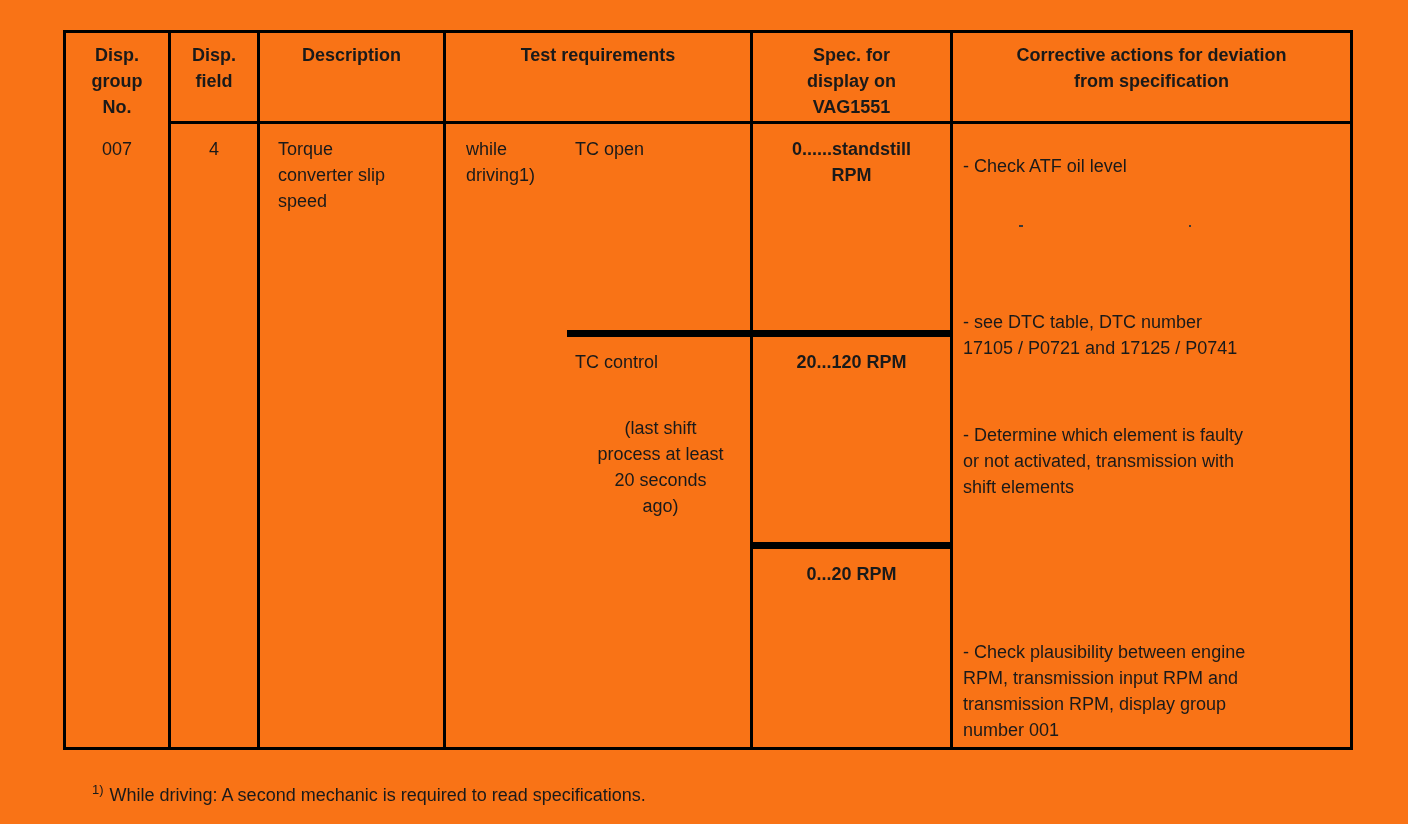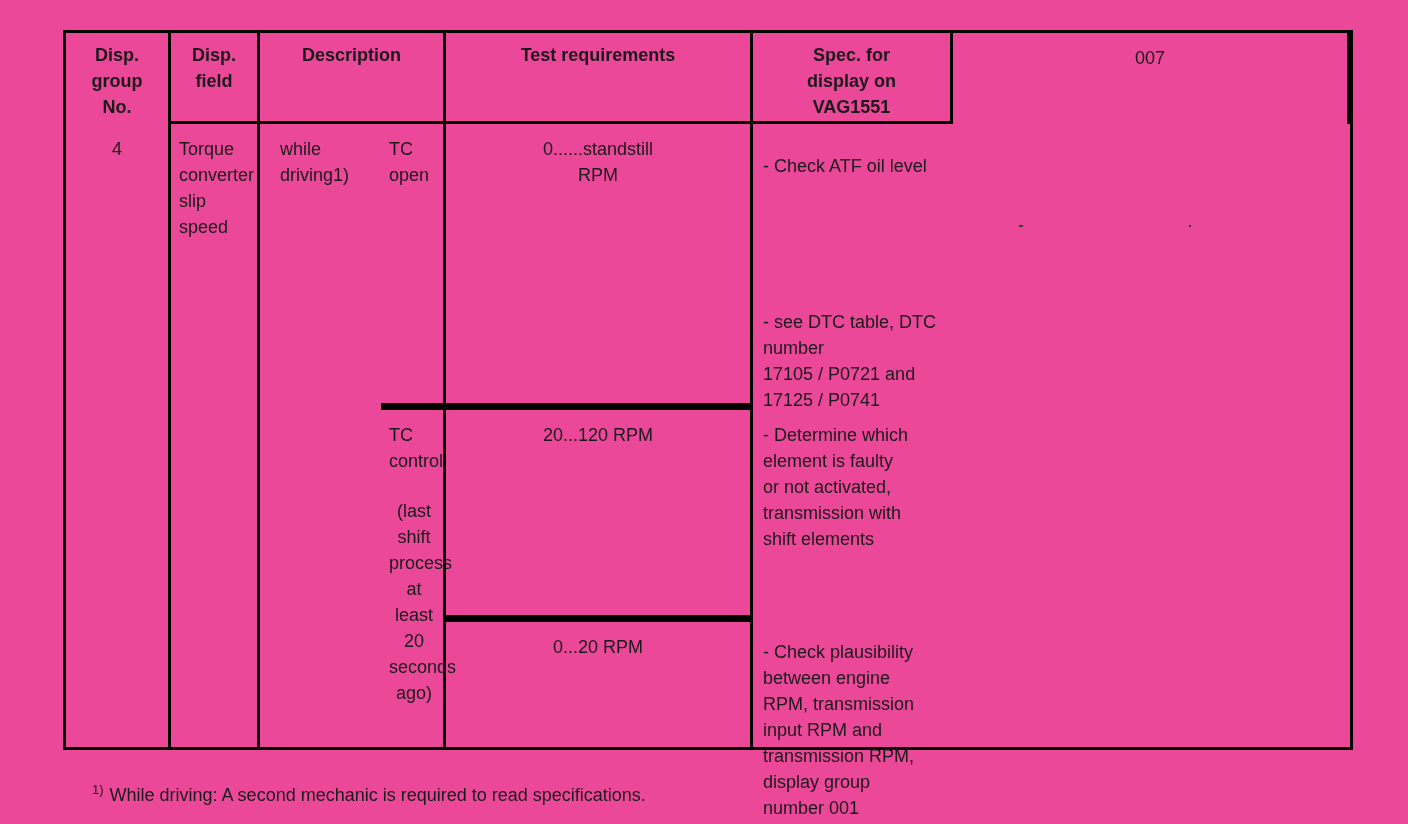--- a/index.html
+++ b/index.html
@@ -3,55 +3,55 @@
 <meta charset="utf-8">
 <style>
   * { margin: 0; padding: 0; box-sizing: border-box; }
   html, body {
     width: 1408px; height: 824px;
     background: #ffffff;
     font-family: "Liberation Sans", "DejaVu Sans", sans-serif;
     color: #1a1a1a;
     overflow: hidden;
   }
-  .page { position: relative; width: 1408px; height: 824px; background: #ec4899; }
+  .page { position: relative; width: 1408px; height: 824px; background: #f97316; }
 
   .spec-table {
     position: absolute; left: 63px; top: 30px;
     width: 1290px; height: 720px;
     border: 3px solid #000;
     display: grid;
     grid-template-columns: 105px 89px 186px 307px 200px 1fr;
     grid-template-rows: 91px 1fr;
     font-size: 18px; line-height: 26px;
   }
   .cell { border-right: 3px solid #000; position: relative; }
   .cell.last { border-right: none; }
   .hcell {
     font-weight: bold; text-align: center;
     padding-top: 9px; white-space: pre-line;
     border-bottom: 3px solid #000;
   }
   .hcell.open { border-bottom: none; }
   .pre { white-space: pre-line; }
   .num-cell { text-align: center; padding-top: 12px; }
-  .desc-cell { padding: 12px 6px 0 8px; }
+  .desc-cell { padding: 12px 6px 0 18px; }
 
   
   .cond { position: absolute; left: 20px; top: 12px; white-space: pre-line; }
   .subcol { position: absolute; left: 121px; top: 0; right: 0; bottom: 0; display: flex; flex-direction: column; }
   .subrow { padding: 12px 4px 0 8px; }
   .subrow.b, .specrow.b { border-top: 7px solid #000000; }
-  .sr1 { height: 279px; }
+  .sr1 { height: 206px; }
   .sr2 { height: 212px; }
   .sr3 { flex: 1; }
-  .tc-note { text-align: center; margin-top: 24px; white-space: pre-line; }
+  .tc-note { text-align: center; margin-top: 40px; white-space: pre-line; }
 
   
-  .spec-cell { display: flex; flex-direction: column; }
+  .spec-cell { display: flex; flex-direction: column; font-weight: bold; }
   .specrow { text-align: center; padding-top: 12px; white-space: pre-line; }
 
   
   .action { position: absolute; left: 10px; right: 6px; white-space: pre-line; }
   .a0 { top: 12px; margin-top: 17px; }
   .a1 { top: 185px; }
   .a2 { top: 298px; }
   .a3 { top: 515px; }
 
   
@@ -72,20 +72,22 @@
     <div class="cell hcell open">Disp.
 group
 No.</div>
     <div class="cell hcell">Disp.
 field</div>
     <div class="cell hcell">Description</div>
     <div class="cell hcell">Test requirements</div>
     <div class="cell hcell">Spec. for
 display on
 VAG1551</div>
+    <div class="cell hcell last">Corrective actions for deviation
+from specification</div>
 
     <div class="cell num-cell">007</div>
     <div class="cell num-cell">4</div>
     <div class="cell desc-cell pre">Torque
 converter slip
 speed</div>
 
     <div class="cell">
       <div class="cond">while
 driving1)</div>

